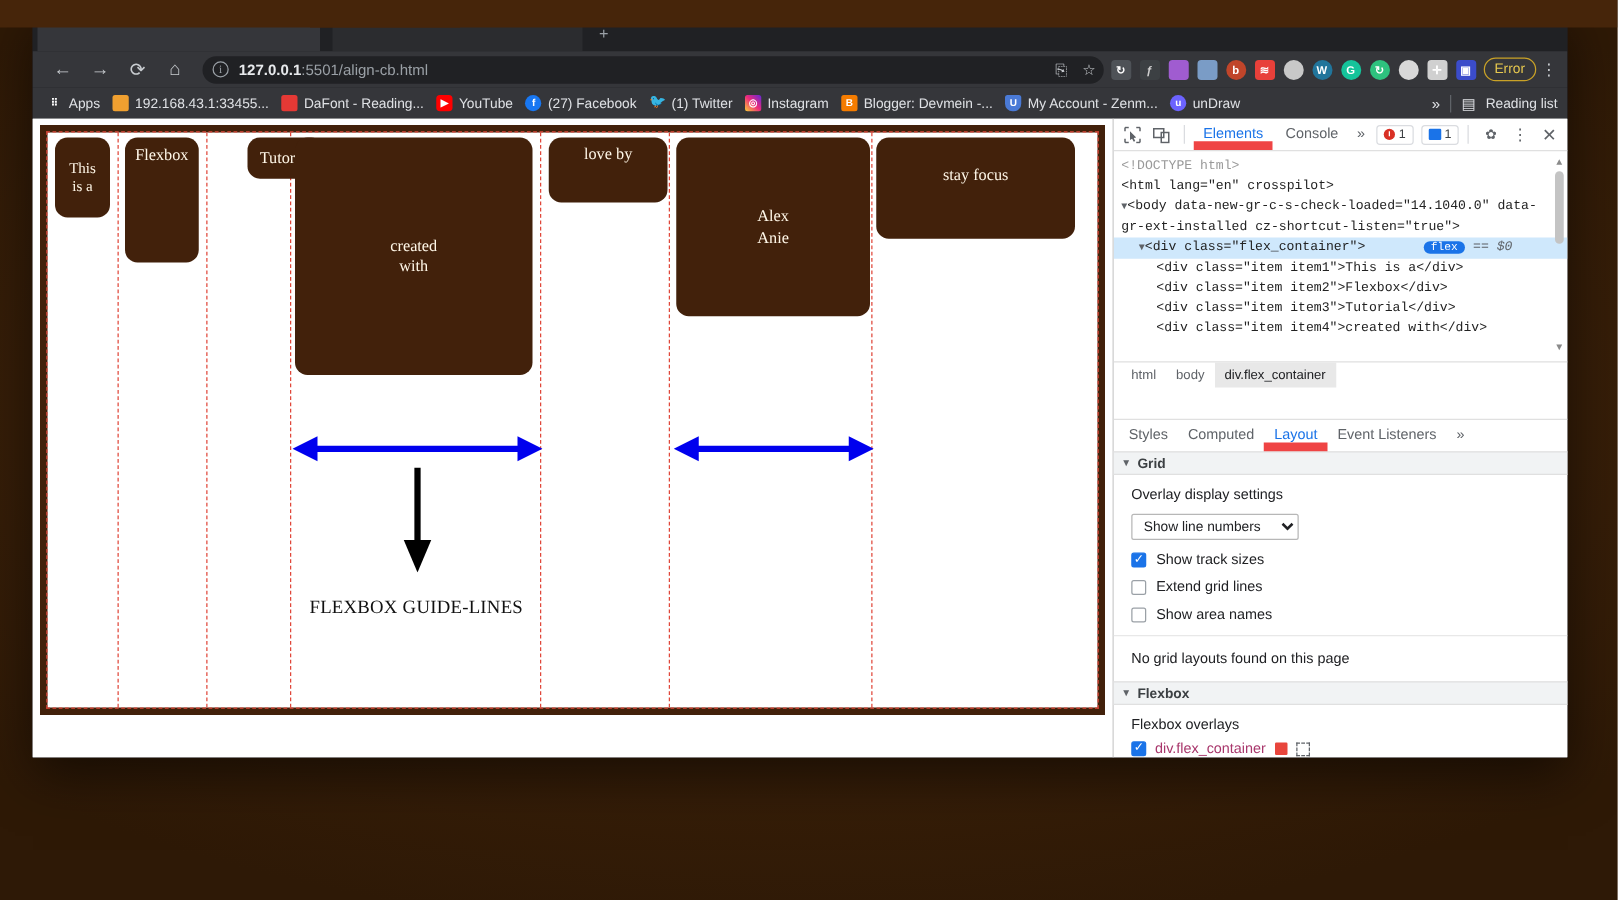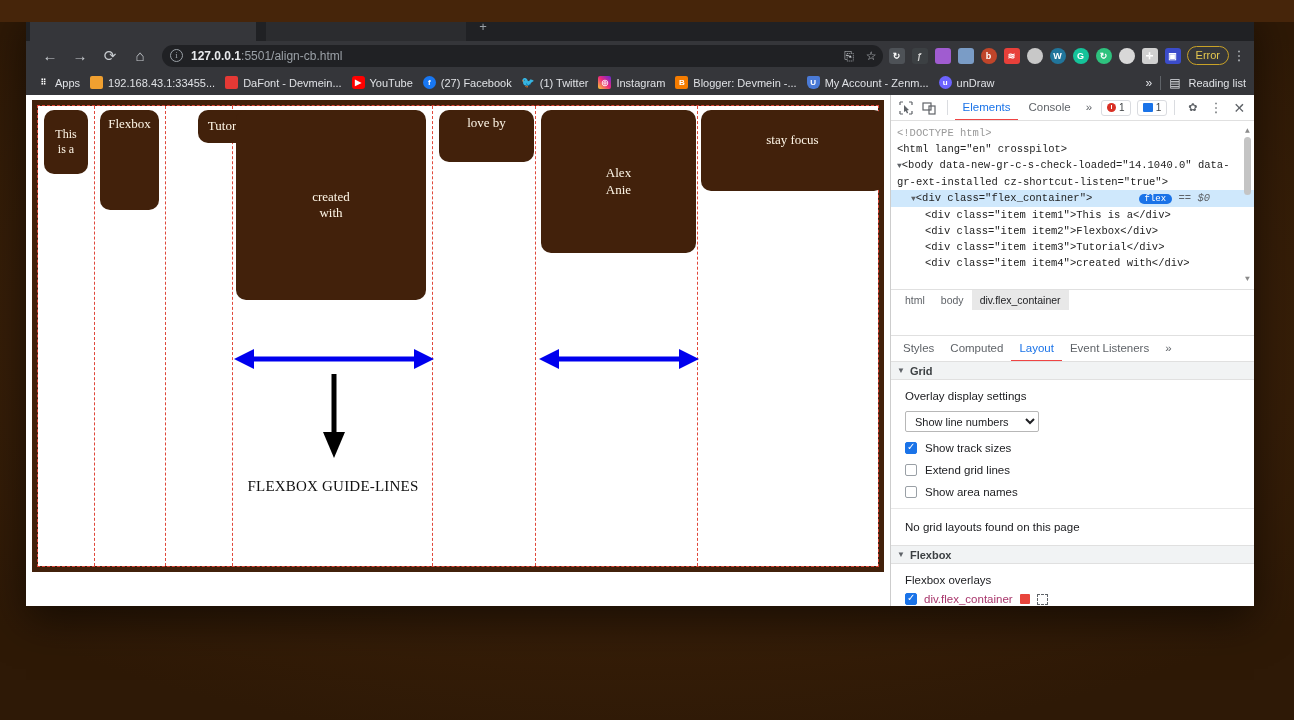--- a/index.html
+++ b/index.html
@@ -140,21 +140,21 @@
     position: absolute; top: 0; bottom: 0; width: 0;
     border-left: 1px dashed #e0473a;
   }
   
   #it1 { position:absolute; left:6px;  top:4px;   width:44px;  height:64px;  font-size:12px; }
   #it2 { position:absolute; left:62px; top:4px;   width:59px;  height:100px; font-size:13px; align-items:flex-start; padding-top:6px;}
   #it3 { position:absolute; left:160px;top:4px;   width:61px;  height:33px;  font-size:13px; }
   #it4 { position:absolute; left:198px;top:4px;   width:190px; height:190px; font-size:13px; }
   #it5 { position:absolute; left:401px;top:4px;   width:95px;  height:52px;  font-size:13px; align-items:flex-start; padding-top:5px;}
   #it6 { position:absolute; left:503px;top:4px;   width:155px; height:143px; font-size:13px; }
-  #it7 { position:absolute; left:663px;top:4px;   width:183px; height:81px;  font-size:13px; align-items:flex-start; padding-top:22px;}
+  #it7 { position:absolute; left:663px;top:4px;   width:159px; height:81px;  font-size:13px; align-items:flex-start; padding-top:22px;}
 
   
   .arrow-wrap { position: absolute; }
   .caption {
     position: absolute; left: 200px; top: 372px; width: 190px;
     text-align: center; font-family: "Liberation Serif", serif;
     font-size: 15px; color: #111; letter-spacing: .2px;
   }
 
   
@@ -162,21 +162,21 @@
     position: absolute; left: 864px; top: 0; width: 364px; height: 511px;
     background: #fff; border-left: 1px solid #cdcdcd;
     font-family: "Liberation Sans", sans-serif; font-size: 11px; color: #202124;
   }
   #dt-toolbar {
     height: 26px; display: flex; align-items: center;
     border-bottom: 1px solid #e0e0e0; padding: 0 4px; gap: 2px;
   }
   .dt-ic { width: 22px; height: 20px; display:flex; align-items:center; justify-content:center; color:#5f6368; }
   .dt-tab { padding: 0 8px; height: 25px; line-height: 25px; color: #5f6368; font-size: 11.5px; }
-  .dt-tab.active { color: #1a73e8; border-bottom: 1px solid #ef4444; }
+  .dt-tab.active { color: #1a73e8; border-bottom: 7px solid #ef4444; }
   .badge { display:flex; align-items:center; gap:3px; padding:0 5px; height:16px;
            border:1px solid #dadce0; border-radius:3px; font-size:10px; color:#3c4043;}
   .dot-err { width:9px; height:9px; border-radius:50%; background:#d93025; position:relative;}
   .dot-err::after{content:"";position:absolute;left:4px;top:2px;width:1px;height:4px;background:#fff;}
   .sq-msg { width:10px; height:9px; background:#1a73e8; border-radius:1px; }
 
   #dt-tree {
     height: 168px; overflow: hidden; position: relative;
     font-family: "Liberation Mono", monospace; font-size: 10.5px;
     line-height: 16px; padding: 4px 6px 0 6px; color: #222;
@@ -280,21 +280,21 @@
       <div class="bm">
         <span class="bm-ic" style="background:transparent">⠿</span>
         <span class="bm-lbl">Apps</span>
       </div>
       <div class="bm">
         <span class="bm-ic" style="background:#f0a030"></span>
         <span class="bm-lbl">192.168.43.1:33455...</span>
       </div>
       <div class="bm">
         <span class="bm-ic" style="background:#e53935"></span>
-        <span class="bm-lbl">DaFont - Devmein...</span>
+        <span class="bm-lbl">DaFont - Reading...</span>
       </div>
       <div class="bm">
         <span class="bm-ic" style="background:#ff0000;border-radius:3px">▶</span>
         <span class="bm-lbl">YouTube</span>
       </div>
       <div class="bm">
         <span class="bm-ic" style="background:#1877f2;border-radius:50%">f</span>
         <span class="bm-lbl">(27) Facebook</span>
       </div>
       <div class="bm">

